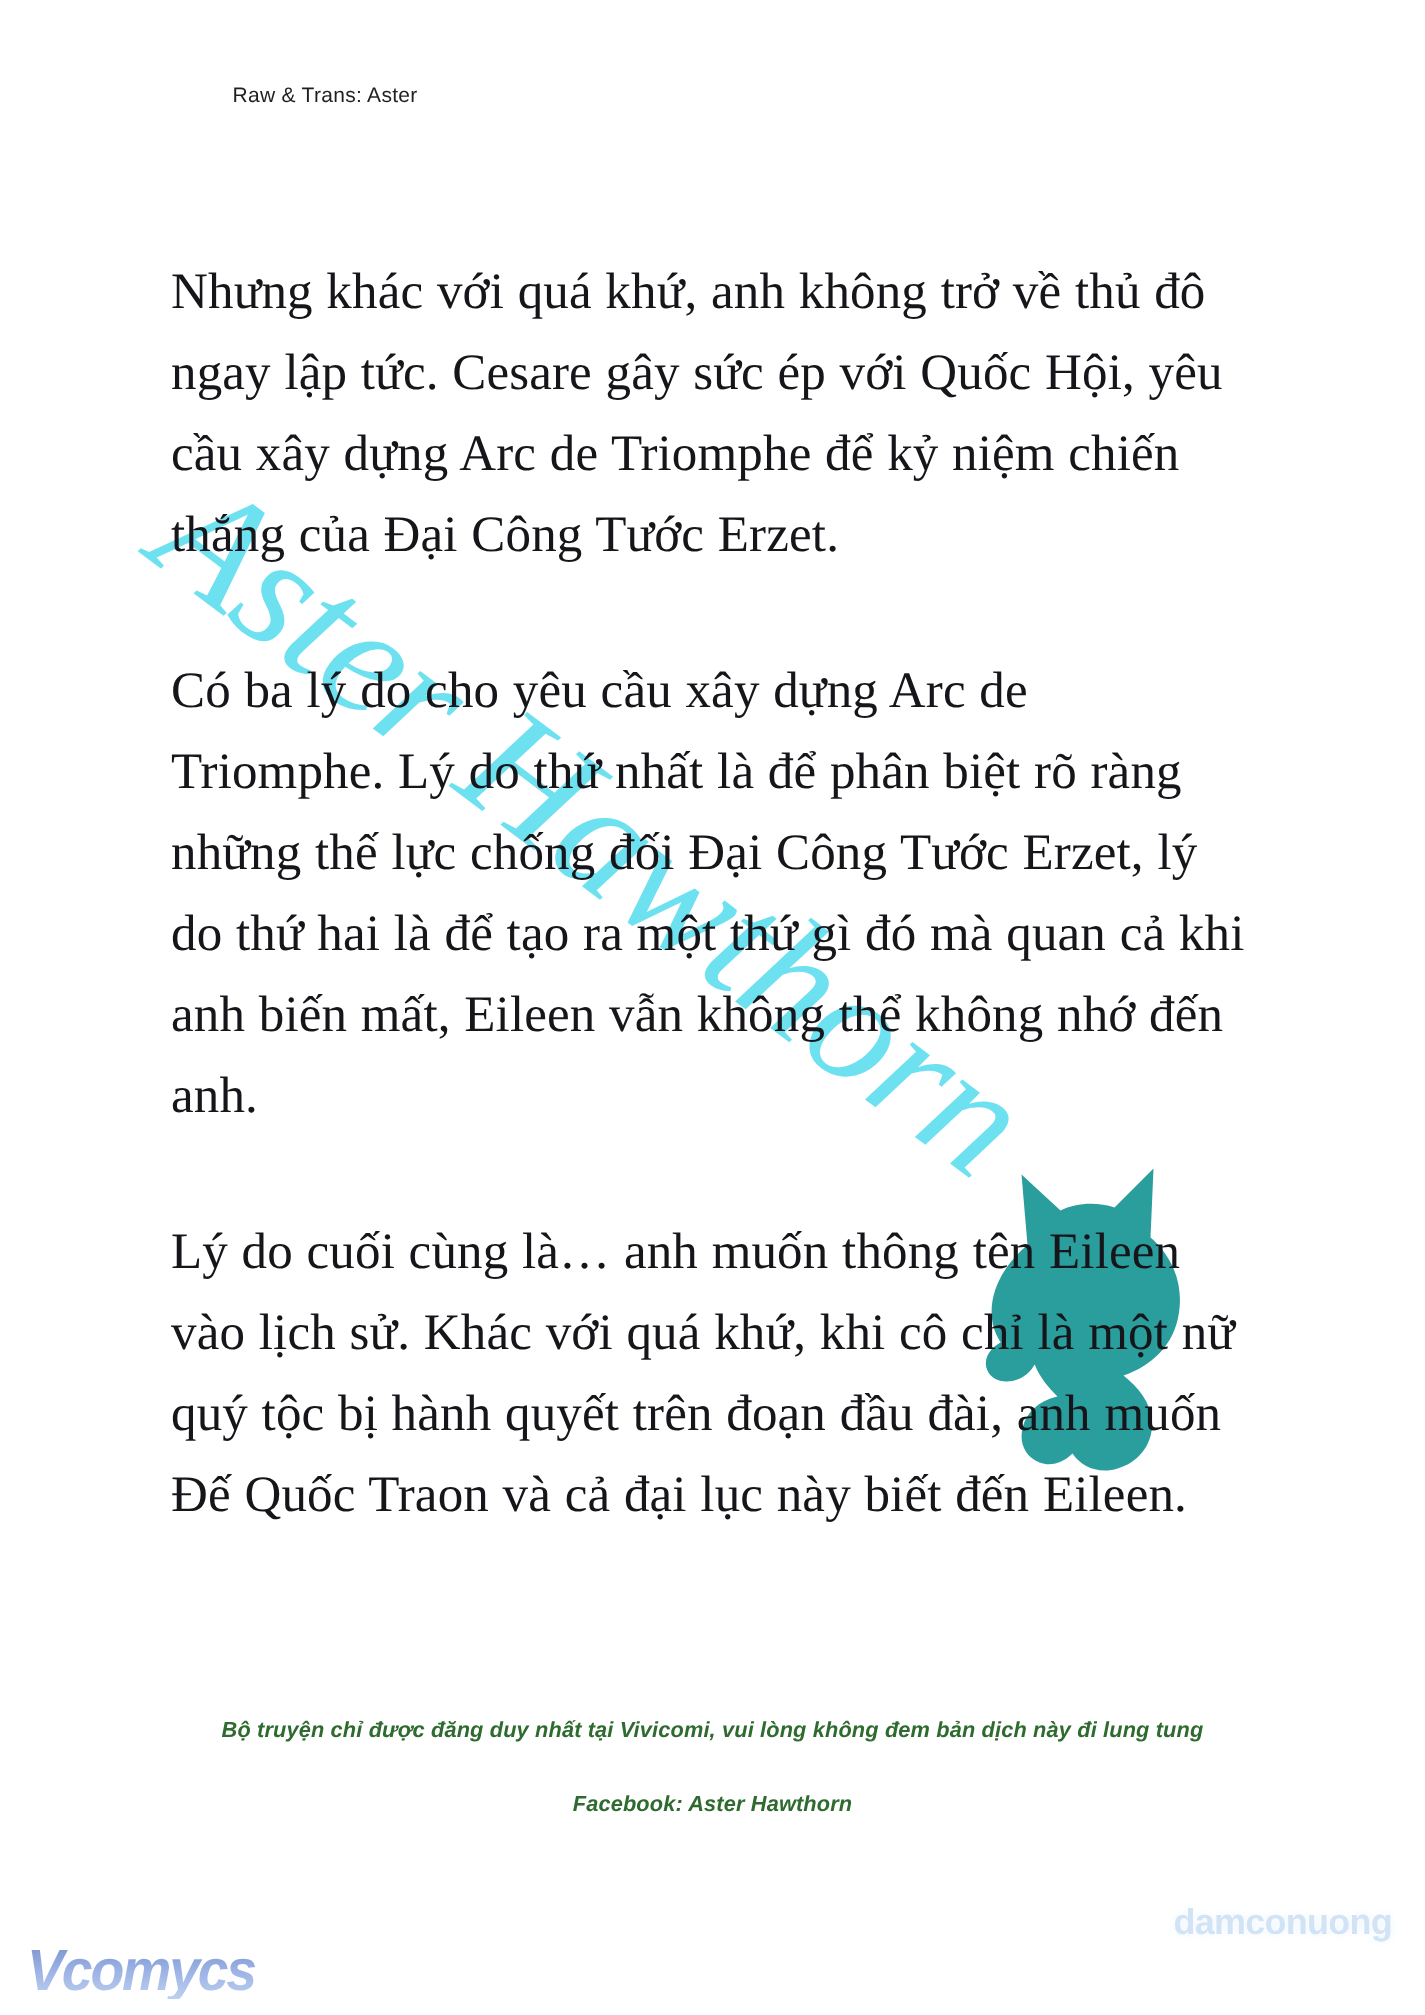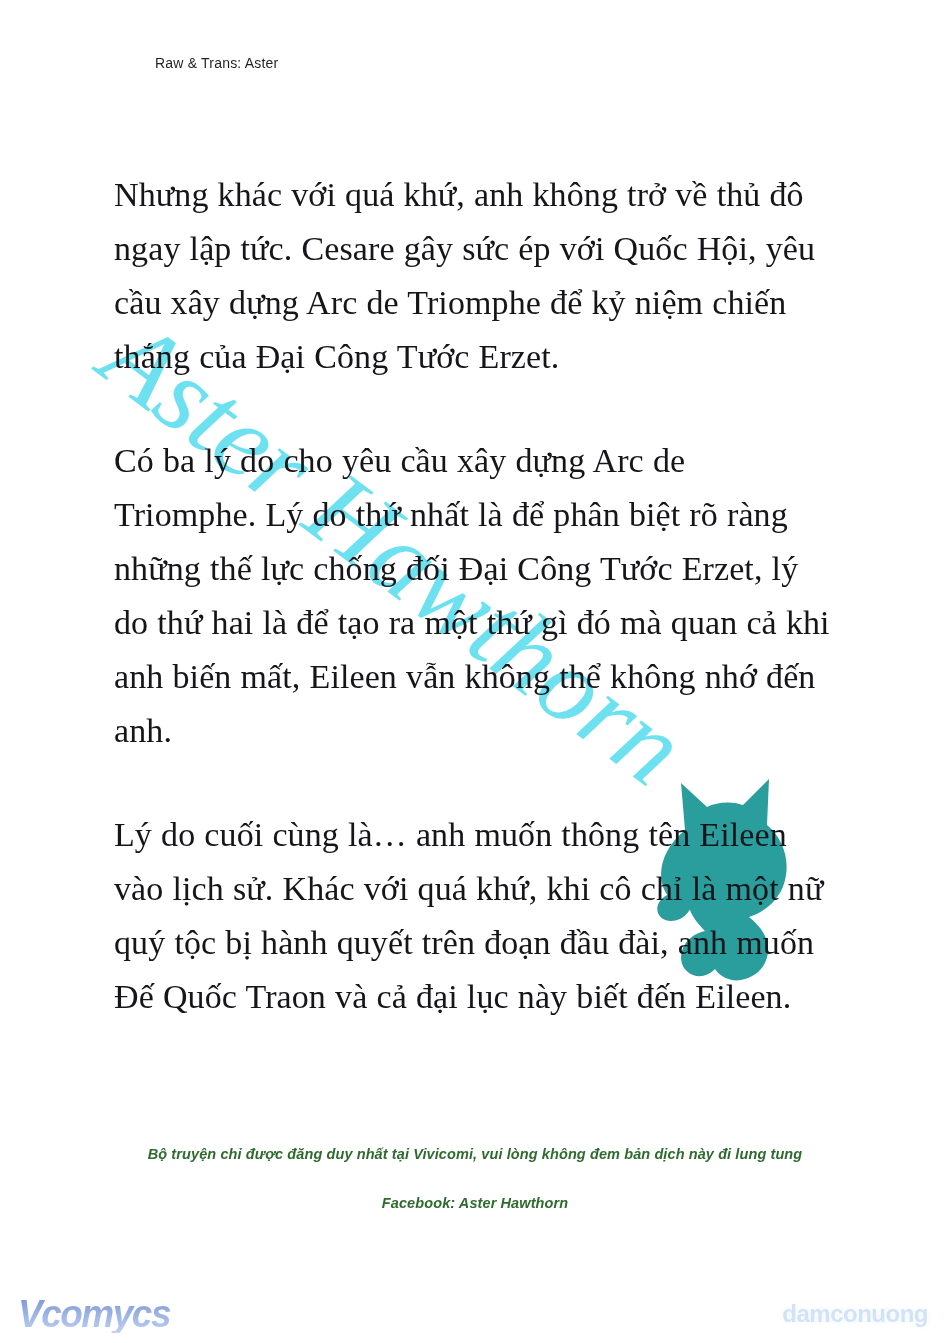--- a/index.html
+++ b/index.html
@@ -127,21 +127,21 @@
     color: transparent;
     transform: scaleY(1.05);
     transform-origin: left top;
     opacity: 0.92;
   }
 
   
   #corner-watermark {
     position: absolute;
     right: 22px;
-    top: 1300px;
+    top: 1268px;
     z-index: 7;
     font-family: "Liberation Sans", sans-serif;
     font-weight: bold;
     font-size: 24px;
     letter-spacing: -0.5px;
     color: #cfe2f5;
     text-shadow:
       0 0 2px #ffffff,
       0 0 6px #e8f2fb,
       0 1px 0 #ffffff;

